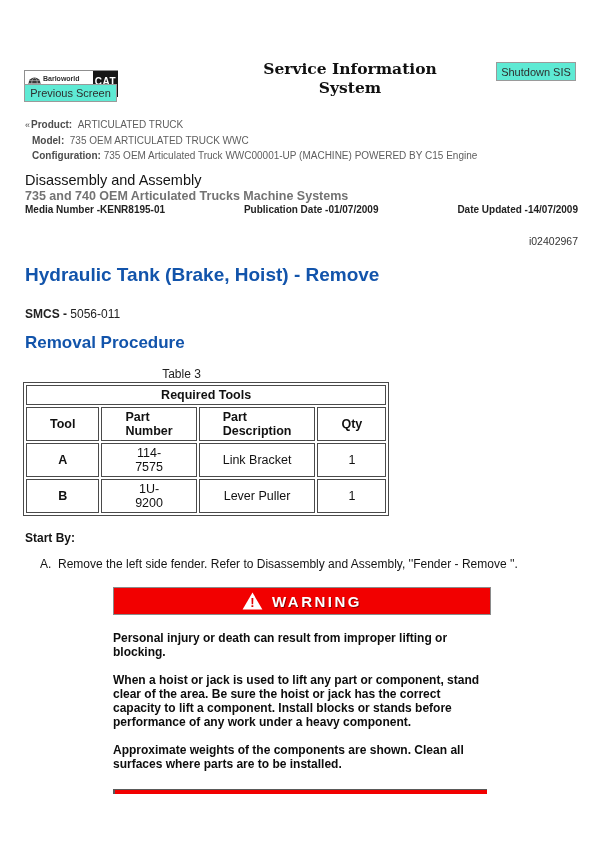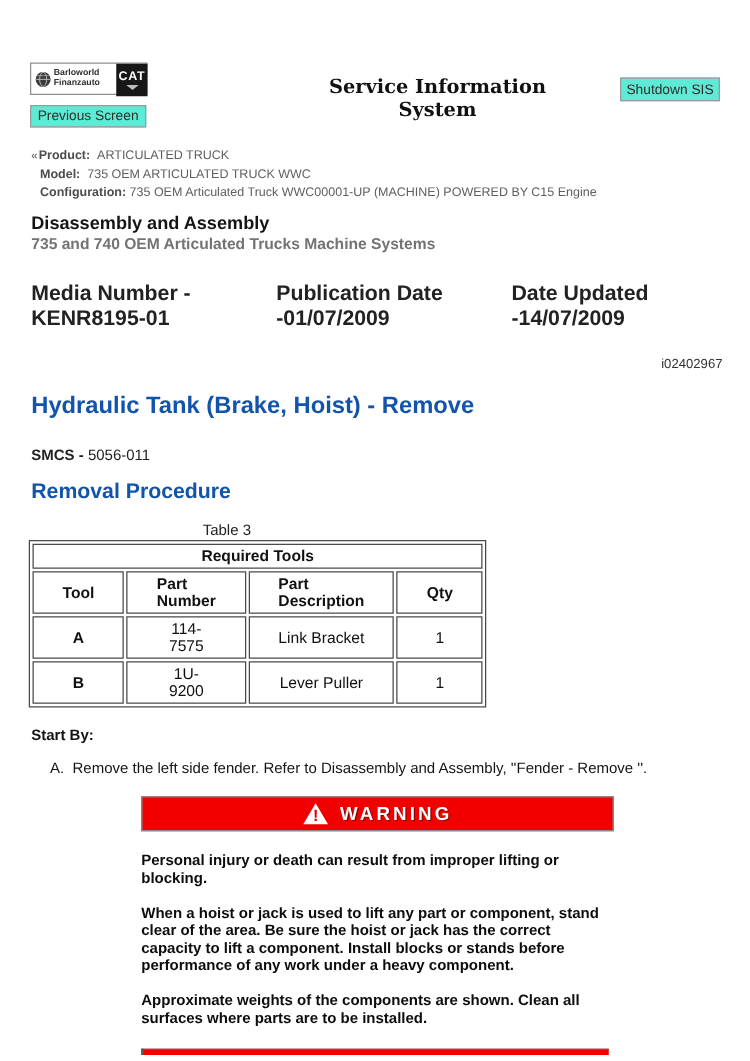--- a/index.html
+++ b/index.html
@@ -5,21 +5,21 @@
   * { margin:0; padding:0; box-sizing:border-box; }
   html,body { background:#e8e8e8; }
   .page {
     position:relative; width:600px; height:849px; margin:0 auto;
     background:#ffffff; font-family:"Liberation Sans", sans-serif; color:#1a1a1a;
     overflow:hidden;
   }
   
   .header { position:absolute; top:0; left:0; width:600px; height:117px; }
   .logo-box {
-    position:absolute; left:24px; top:50px; width:94px; height:26px;
+    position:absolute; left:24px; top:70px; width:94px; height:26px;
     border:1px solid #8f8f8f; display:flex; align-items:center; background:#fff;
   }
   .logo-left { display:flex; align-items:center; gap:2px; padding-left:3px; flex:1; }
   .logo-name { font-size:7px; font-weight:bold; color:#2f2f2f; line-height:8px; }
   .cat-box {
     width:25px; height:26px; margin:-1px -1px -3px 0; background:#171717;
     display:flex; flex-direction:column; align-items:center; justify-content:center;
     position:relative;
   }
   .cat-text { color:#fff; font-weight:bold; font-size:10px; letter-spacing:0.5px; line-height:10px; }
@@ -33,23 +33,23 @@
     font-size:11px; color:#2e2e2e; text-align:left; display:flex;
     align-items:center; justify-content:center; cursor:pointer;
   }
   .btn-shutdown { left:496px; top:62px; width:80px; height:19px; }
   .btn-previous { left:24px; top:84px; width:93px; height:18px; }
   
   .content { position:absolute; top:117px; left:0; width:600px; padding:0 22px 0 25px; }
   .prod-line { font-size:10px; line-height:15px; color:#5e5e5e; }
   .prod-line b { color:#4c4c4c; }
   .prod-chevron { font-size:9px; margin-right:1px; color:#4c4c4c; }
-  .doc-title { margin-top:9px; font-size:14.5px; font-weight:bold; line-height:17px; color:#141414; }
+  .doc-title { margin-top:9px; font-size:14.5px; font-weight:normal; line-height:17px; color:#141414; }
   .doc-subtitle { font-size:12.5px; font-weight:bold; line-height:15px; color:#737373; }
-  .media-row { margin-top:22px; display:flex; justify-content:space-between; font-size:17px; font-weight:bold; color:#222; }
+  .media-row { margin-top:0; display:flex; justify-content:space-between; font-size:10px; font-weight:bold; color:#222; }
   .doc-id { margin-top:20px; text-align:right; font-size:10.5px; color:#333; }
   .h1 { margin-top:16px; font-size:19px; font-weight:bold; color:#1254ab; line-height:23px; }
   .smcs { margin-top:21px; font-size:12px; color:#222; }
   .h2 { margin-top:12px; font-size:17px; font-weight:bold; color:#1254ab; line-height:20px; }
   
   .tbl-caption { margin-top:14px; margin-left:-2px; width:317px; text-align:center; font-size:12px; color:#222; }
   table.tools {
     margin-top:1px; margin-left:-2px; width:317px;
     border:1px solid #4a4a4a; border-spacing:2px; background:#fff;
     font-size:12.5px; color:#111;

